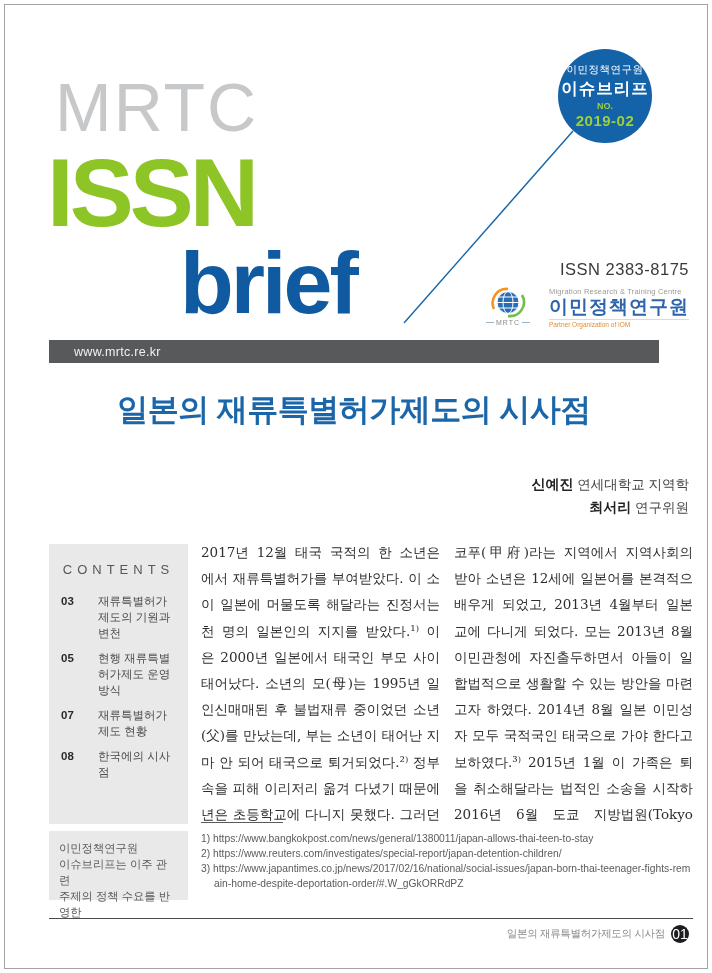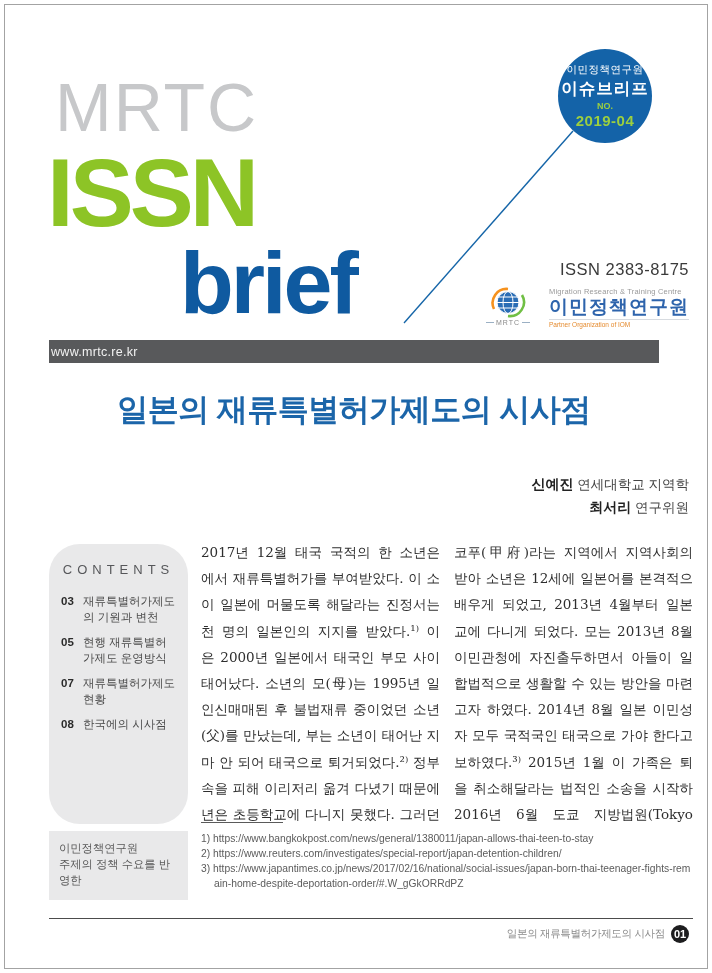--- a/index.html
+++ b/index.html
@@ -31,34 +31,34 @@
   .globecap{font-size:7px;color:#8a8a8a;letter-spacing:1px;display:flex;align-items:center;gap:2px;}
   .globecap:before,.globecap:after{content:"";display:block;width:8px;height:1px;background:#9bb0c4;}
   .orgnames{display:flex;flex-direction:column;align-items:flex-start;}
   .org-en{font-size:7.5px;color:#9a9a9a;letter-spacing:0.2px;}
   .org-ko{font-size:19px;font-weight:bold;color:#2e64ac;letter-spacing:1px;line-height:1.15;}
   .org-partner{font-size:6.5px;color:#e58b2f;border-top:1px solid #d7dbe0;padding-top:1px;
     margin-top:1px;width:100%;}
   
   .urlbar{position:absolute;left:44px;top:335px;width:610px;height:23px;background:#58595b;
     display:flex;align-items:center;}
-  .urlbar span{color:#f2f2f2;font-size:12.5px;padding-left:2px;letter-spacing:0.3px;}
+  .urlbar span{color:#f2f2f2;font-size:12.5px;padding-left:25px;letter-spacing:0.3px;}
   
   .doc-title{position:absolute;left:44px;top:384px;width:610px;text-align:center;
     font-size:31px;font-weight:bold;color:#1b65a9;letter-spacing:-0.5px;}
   
   .authors{position:absolute;right:18px;top:468px;text-align:right;font-size:13.5px;
     color:#444;line-height:23px;margin-left:40px;}
   .authors b{font-size:14px;color:#222;}
   
   .contents-box{position:absolute;left:44px;top:539px;width:139px;height:280px;
-    background:#e9e9ea;box-sizing:border-box;padding:18px 12px 0 12px;border-radius:31px;}
+    background:#e9e9ea;box-sizing:border-box;padding:18px 12px 0 12px;}
   .contents-head{font-size:13px;color:#56575a;letter-spacing:5px;text-align:center;
     margin-bottom:16px;}
-  .c-item{display:flex;gap:5px;font-size:11.5px;line-height:16px;color:#4a4a4a;
+  .c-item{display:flex;gap:20px;font-size:11.5px;line-height:16px;color:#4a4a4a;
     margin-bottom:9px;}
   .c-item .num{font-weight:bold;color:#2b2b2b;flex:0 0 17px;}
   
   .note-box{position:absolute;left:44px;top:826px;width:139px;height:69px;background:#e9e9ea;
     box-sizing:border-box;padding:9px 10px;font-size:11.3px;line-height:16px;color:#595959;}
   
   .bodycol{position:absolute;top:534px;width:239px;
     font-family:"DejaVu Serif","Liberation Serif",serif;
     font-size:13.5px;color:#2e2e2e;}
   .col1{left:196px;} .col2{left:449px;}
@@ -67,40 +67,40 @@
   
   .fn-sep{position:absolute;left:196px;top:817px;width:82px;height:1px;background:#5a5a5a;}
   .footnotes{position:absolute;left:196px;top:826px;width:492px;font-size:10.3px;
     line-height:15px;color:#5b5b5b;}
   .fnote{padding-left:13px;text-indent:-13px;word-break:break-all;}
   
   .footer-line{position:absolute;left:44px;top:913px;width:644px;height:1px;background:#4c4c4c;}
   .footer{position:absolute;right:18px;top:920px;display:flex;align-items:center;gap:6px;}
   .footer .ftitle{font-size:10.5px;color:#8a8a8a;letter-spacing:-0.3px;}
   .pgc{width:18px;height:18px;border-radius:50%;background:#1d1d1f;color:#fff;
-    font-size:11px;font-weight:bold;display:flex;align-items:center;justify-content:center;}
+    font-size:14px;font-weight:normal;display:flex;align-items:center;justify-content:center;}
 </style>
 </head>
 <body>
 
 <div class="page">
 
   <svg class="diag">
     <line x1="568" y1="126" x2="399" y2="318" stroke="#1565a8" stroke-width="1.4"></line>
   </svg>
 
   <div class="logo-mrtc">MRTC</div>
   <div class="logo-issue">ISSN</div>
   <div class="logo-brief">brief</div>
 
   <div class="badge">
     <div class="b1">이민정책연구원</div>
     <div class="b2">이슈브리프</div>
     <div class="b3">NO.</div>
-    <div class="b4">2019-04</div>
+    <div class="b4">2019-02</div>
   </div>
 
   <div class="issn">ISSN 2383-8175</div>
 
   <div class="orglogo">
     <div class="globewrap">
       <svg width="36" height="32" viewBox="0 0 36 32">
         <path d="M4 22 A 14 14 0 0 1 18 2" fill="none" stroke="#f6921e" stroke-width="2.6"></path>
         <path d="M32 8 A 14 14 0 0 1 18 29" fill="none" stroke="#70bf44" stroke-width="2.6"></path>
         <circle cx="18" cy="15.5" r="11" fill="#2a6db5"></circle>
@@ -151,20 +151,21 @@
       <span class="lbl">재류특별허가제도 현황</span>
     </div>
     <div class="c-item">
       <span class="num">08</span>
       <span class="lbl">한국에의 시사점</span>
     </div>
   </div>
 
   <div class="note-box">
     <div>이민정책연구원</div>
+    <div>이슈브리프는 이주 관련</div>
     <div>주제의 정책 수요를 반영한</div>
   </div>
 
   <div class="bodycol col1">
     <div class="bline">2017년 12월 태국 국적의 한 소년은 일본</div>
     <div class="bline">에서 재류특별허가를 부여받았다. 이 소년</div>
     <div class="bline">이 일본에 머물도록 해달라는 진정서는 수</div>
     <div class="bline">천 명의 일본인의 지지를 받았다.¹⁾ 이 소년</div>
     <div class="bline">은 2000년 일본에서 태국인 부모 사이에서</div>
     <div class="bline">태어났다. 소년의 모(母)는 1995년 일본으로</div>

